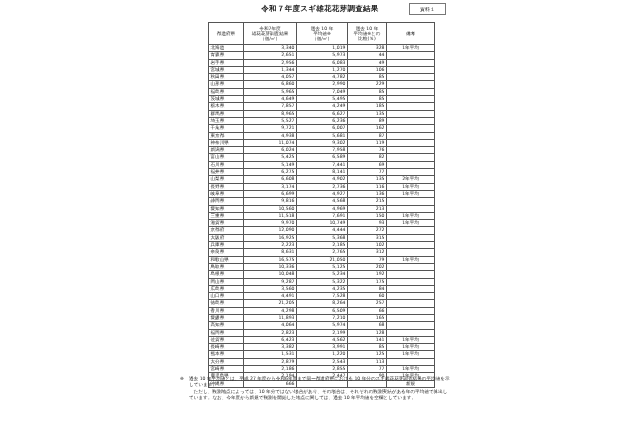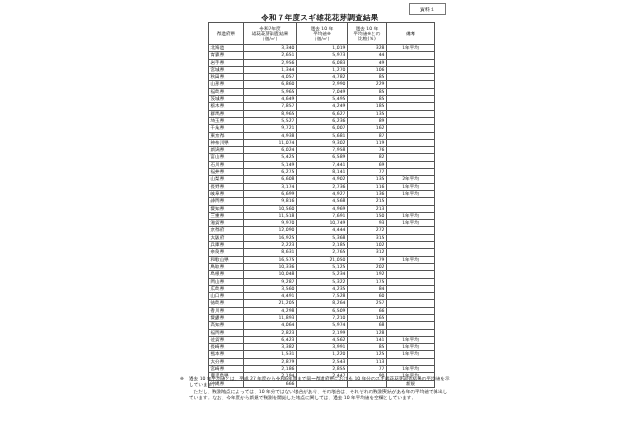--- a/index.html
+++ b/index.html
@@ -1,18 +1,18 @@
 <!DOCTYPE html>
 <html><head>
 <meta charset="utf-8">
 <style>
   html, body { margin:0; padding:0; background:#ffffff; }
   body { width:640px; height:426px; position:relative; overflow:hidden; font-family:"DejaVu Sans", sans-serif; color:#222; }
   .badge { position:absolute; left:409px; top:3px; width:35px; height:10px; border:1px solid #777; font-size:5px; line-height:10px; text-align:center; }
-  .title { position:absolute; left:0; width:640px; top:13px; text-align:center; font-size:7.5px; font-weight:bold; letter-spacing:0.3px; }
+  .title { position:absolute; left:0; width:640px; top:4px; text-align:center; font-size:7.5px; font-weight:bold; letter-spacing:0.3px; }
   table { position:absolute; left:208px; top:22px; border-collapse:collapse; table-layout:fixed; width:226px; }
   th, td { border:0.6px solid #555; padding:0 1.5px; font-size:4.6px; line-height:6.3px; height:6.3px; white-space:nowrap; overflow:hidden; }
   th { font-weight:normal; text-align:center; line-height:5.2px; height:21px; }
   td.num { text-align:right; }
   td.rm { text-align:center; }
   .note { position:absolute; left:180px; top:376px; width:270px; font-size:4.6px; line-height:6.4px; }
   .note .mark { position:absolute; left:0; top:0; }
   .note .body { margin-left:9px; }
 </style>
 </head>

